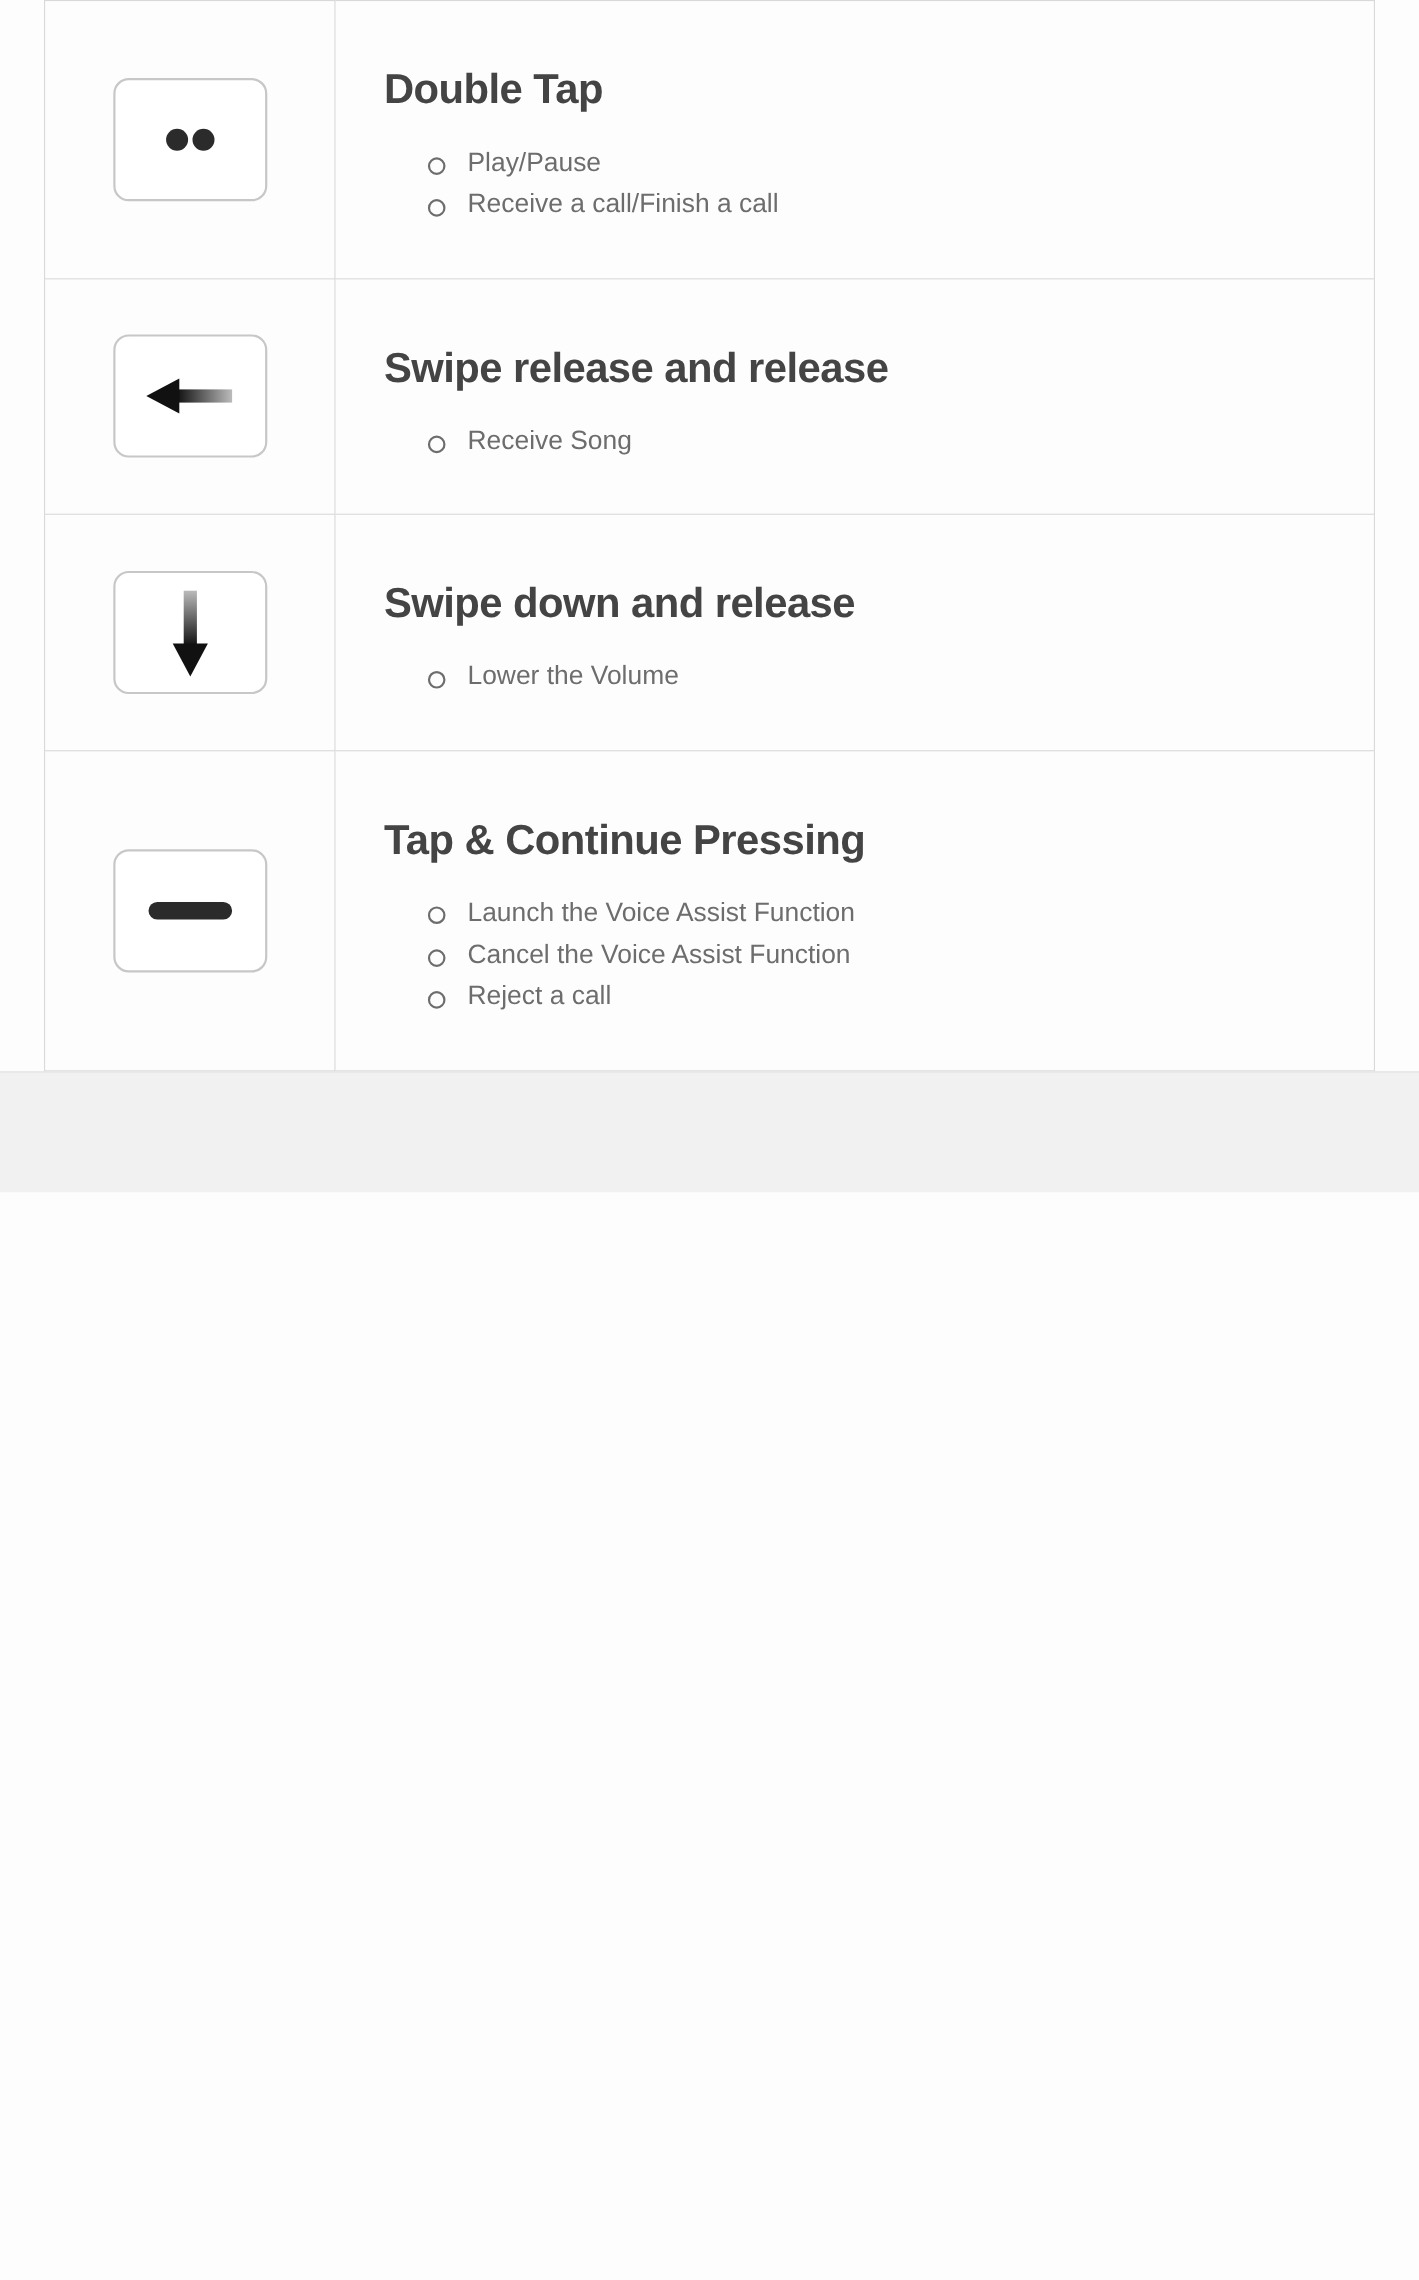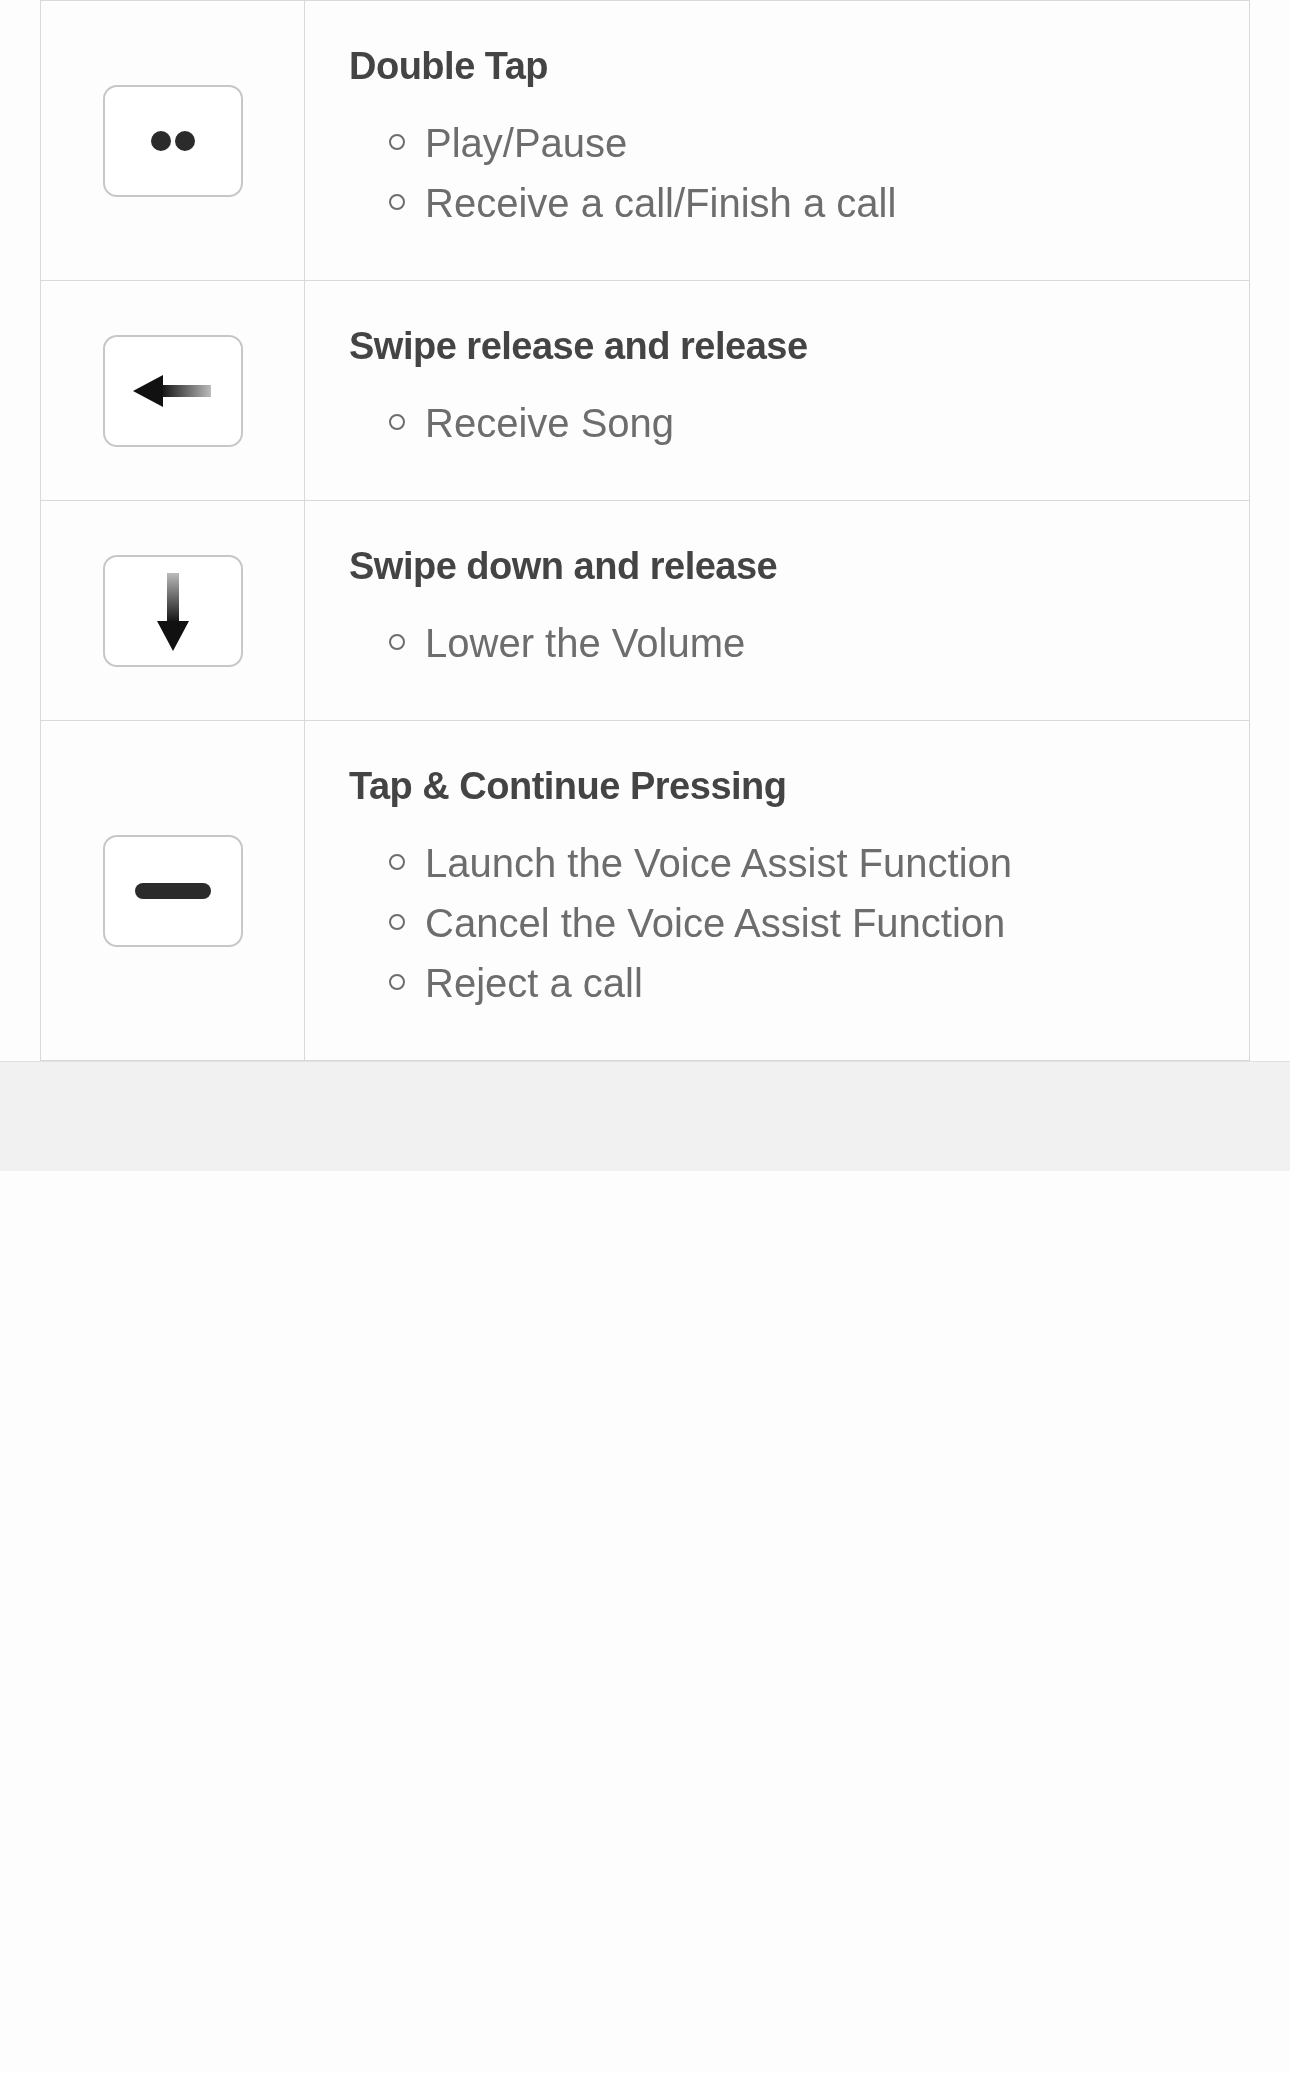--- a/index.html
+++ b/index.html
@@ -18,21 +18,21 @@
       border: 1px solid #d9d9d9;
       vertical-align: middle;
     }
     td.icon-cell {
       width: 264px;
       text-align: center;
       padding: 50px 0;
       border-left: none;
     }
     td.text-cell {
-      padding: 44px 40px 44px 44px;
+      padding: 60px 40px 44px 44px;
       border-right: none;
     }
     .tile {
       display: inline-flex;
       align-items: center;
       justify-content: center;
       width: 140px;
       height: 112px;
       border: 2px solid #c7c7c7;
       border-radius: 14px;
@@ -44,21 +44,21 @@
       color: #444;
       letter-spacing: -0.5px;
     }
     ul.actions {
       list-style: none;
       margin-top: 28px;
       padding-left: 40px;
     }
     ul.actions li {
       position: relative;
-      font-size: 40px;
+      font-size: 24px;
       color: #6d6d6d;
       line-height: 1.35;
       padding-left: 36px;
       margin-bottom: 6px;
     }
     ul.actions li::before {
       content: "";
       position: absolute;
       left: 0;
       top: 0.45em;

